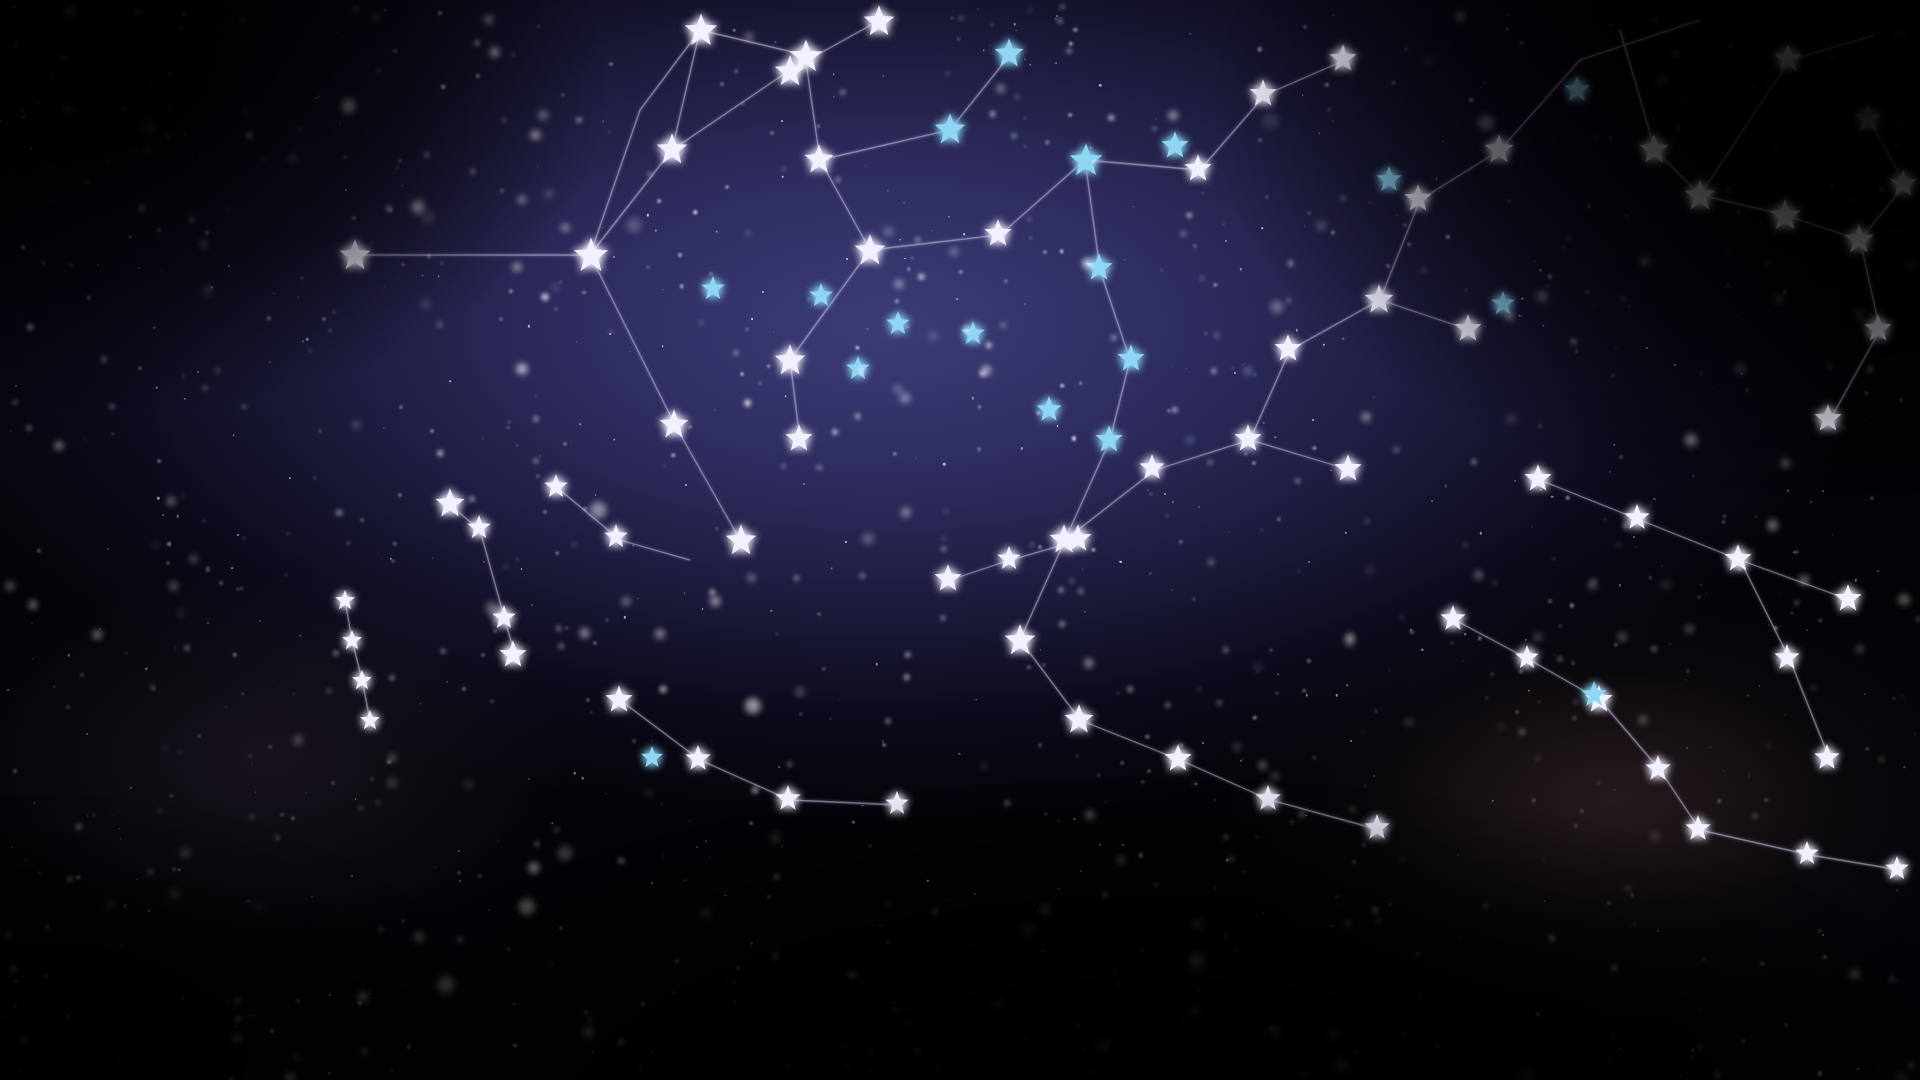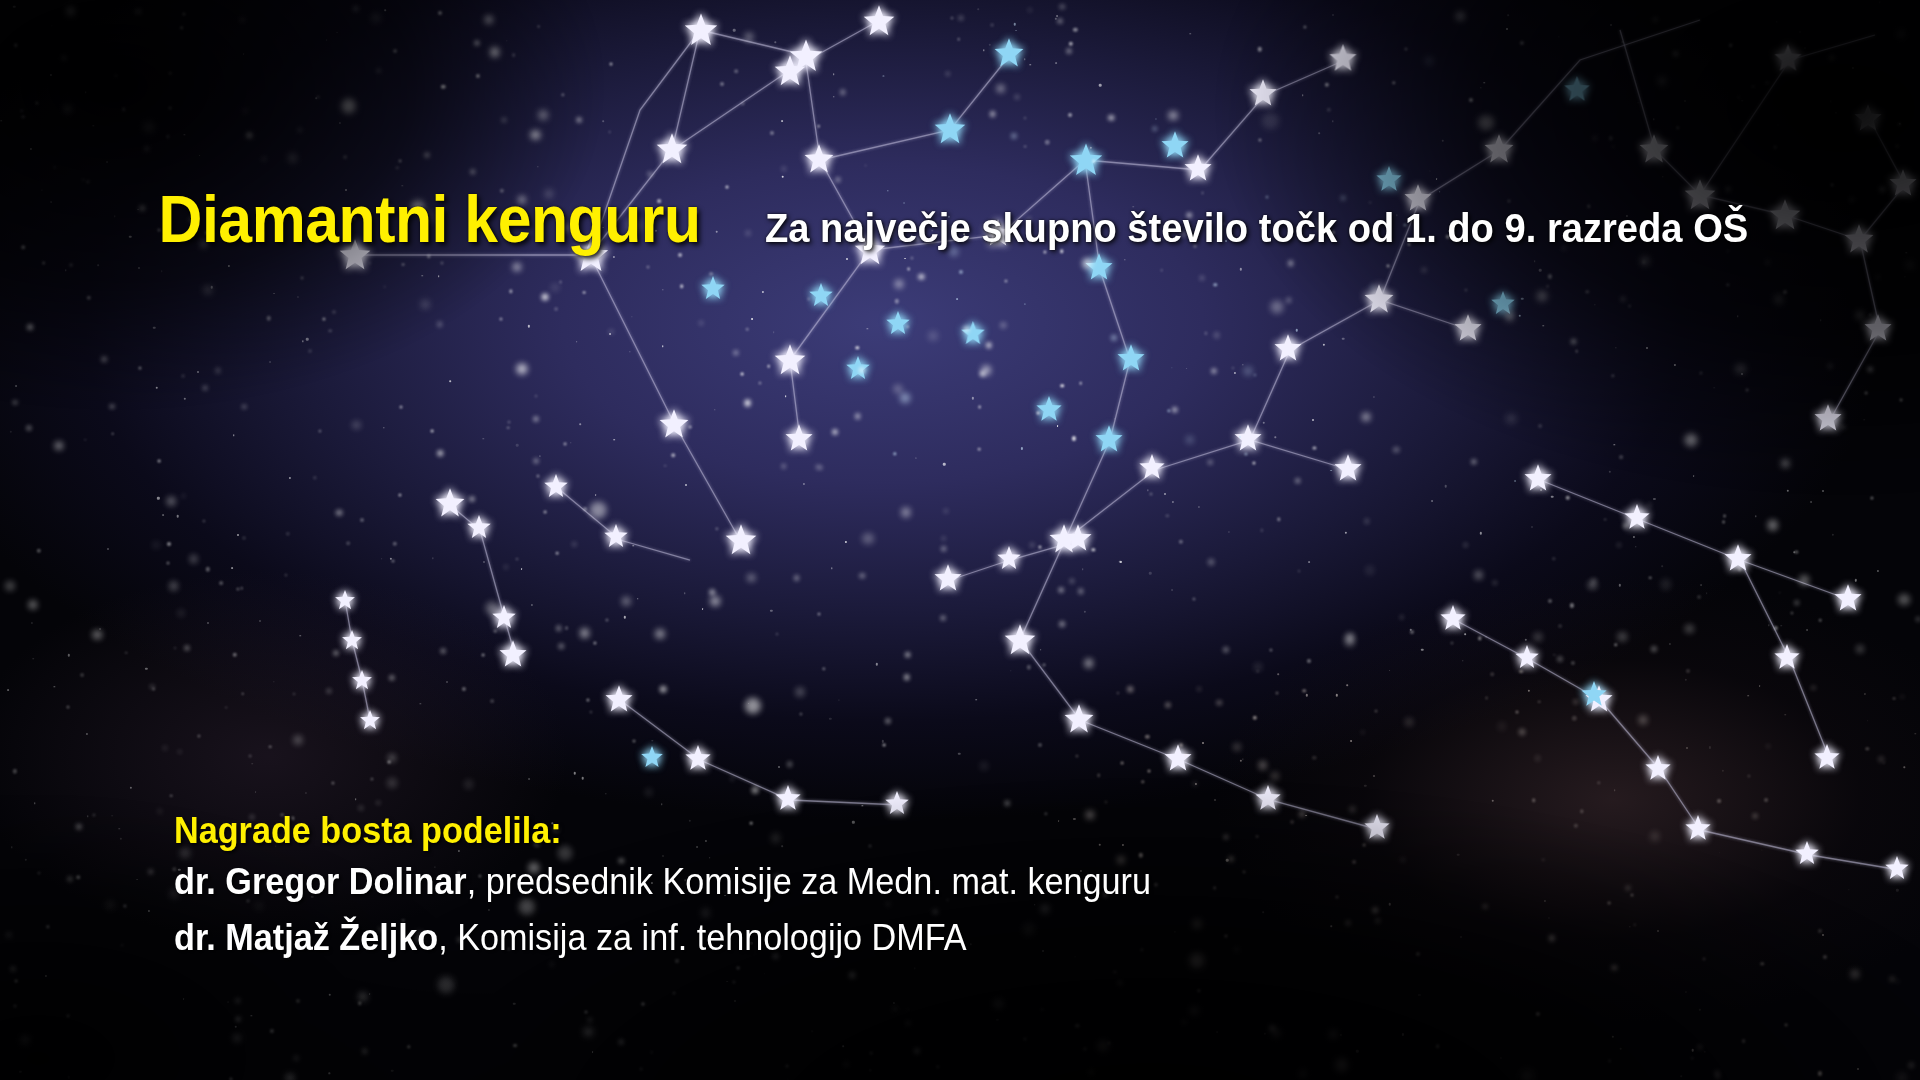--- a/index.html
+++ b/index.html
@@ -1446,28 +1446,15 @@
       <div class="dot" style="left: 606.7px; top: 619.7px; width: 3.1px; height: 3.1px; opacity: 0.319; background: rgb(255, 255, 255); filter: blur(1.2px);"></div>
       <div class="dot" style="left: 359.5px; top: 1003.3px; width: 3.6px; height: 3.6px; opacity: 0.289; background: rgb(255, 255, 255); filter: blur(1.2px);"></div>
       <div class="dot" style="left: 1037.8px; top: 413.2px; width: 2.8px; height: 2.8px; opacity: 0.717; background: rgb(255, 255, 255); filter: blur(1.2px);"></div>
       <div class="dot" style="left: 1014.5px; top: 24.4px; width: 2.5px; height: 2.5px; opacity: 0.504; background: rgb(207, 234, 255); filter: blur(0.5px);"></div>
       <div class="dot" style="left: 1539.4px; top: 701.6px; width: 2.7px; height: 2.7px; opacity: 0.27; background: rgb(243, 231, 224); filter: blur(1.2px);"></div>
       <div class="dot" style="left: 183.5px; top: 999.1px; width: 1.9px; height: 1.9px; opacity: 0.209; background: rgb(255, 255, 255); filter: blur(0.5px);"></div>
     </div>
 
   <div class="sky-dark-corners"></div>
 
-  <div class="title-block">
-    <div id="title">Diamantni kenguru</div>
-    <div id="subtitle">Za največje skupno število točk od 1. do 9. razreda OŠ</div>
-  </div>
-
-  <div class="presenters">
-    <div class="presenters-heading">Nagrade bosta podelila:</div>
-    <div class="presenter-line">
-      <span class="pname">dr. Gregor Dolinar</span><span class="prole">, predsednik Komisije za Medn. mat. kenguru</span>
-    </div>
-    <div class="presenter-line">
-      <span class="pname">dr. Matjaž Željko</span><span class="prole">, Komisija za inf. tehnologijo DMFA</span>
-    </div>
-  </div>
+
 
 </div>
 
 </body></html>

